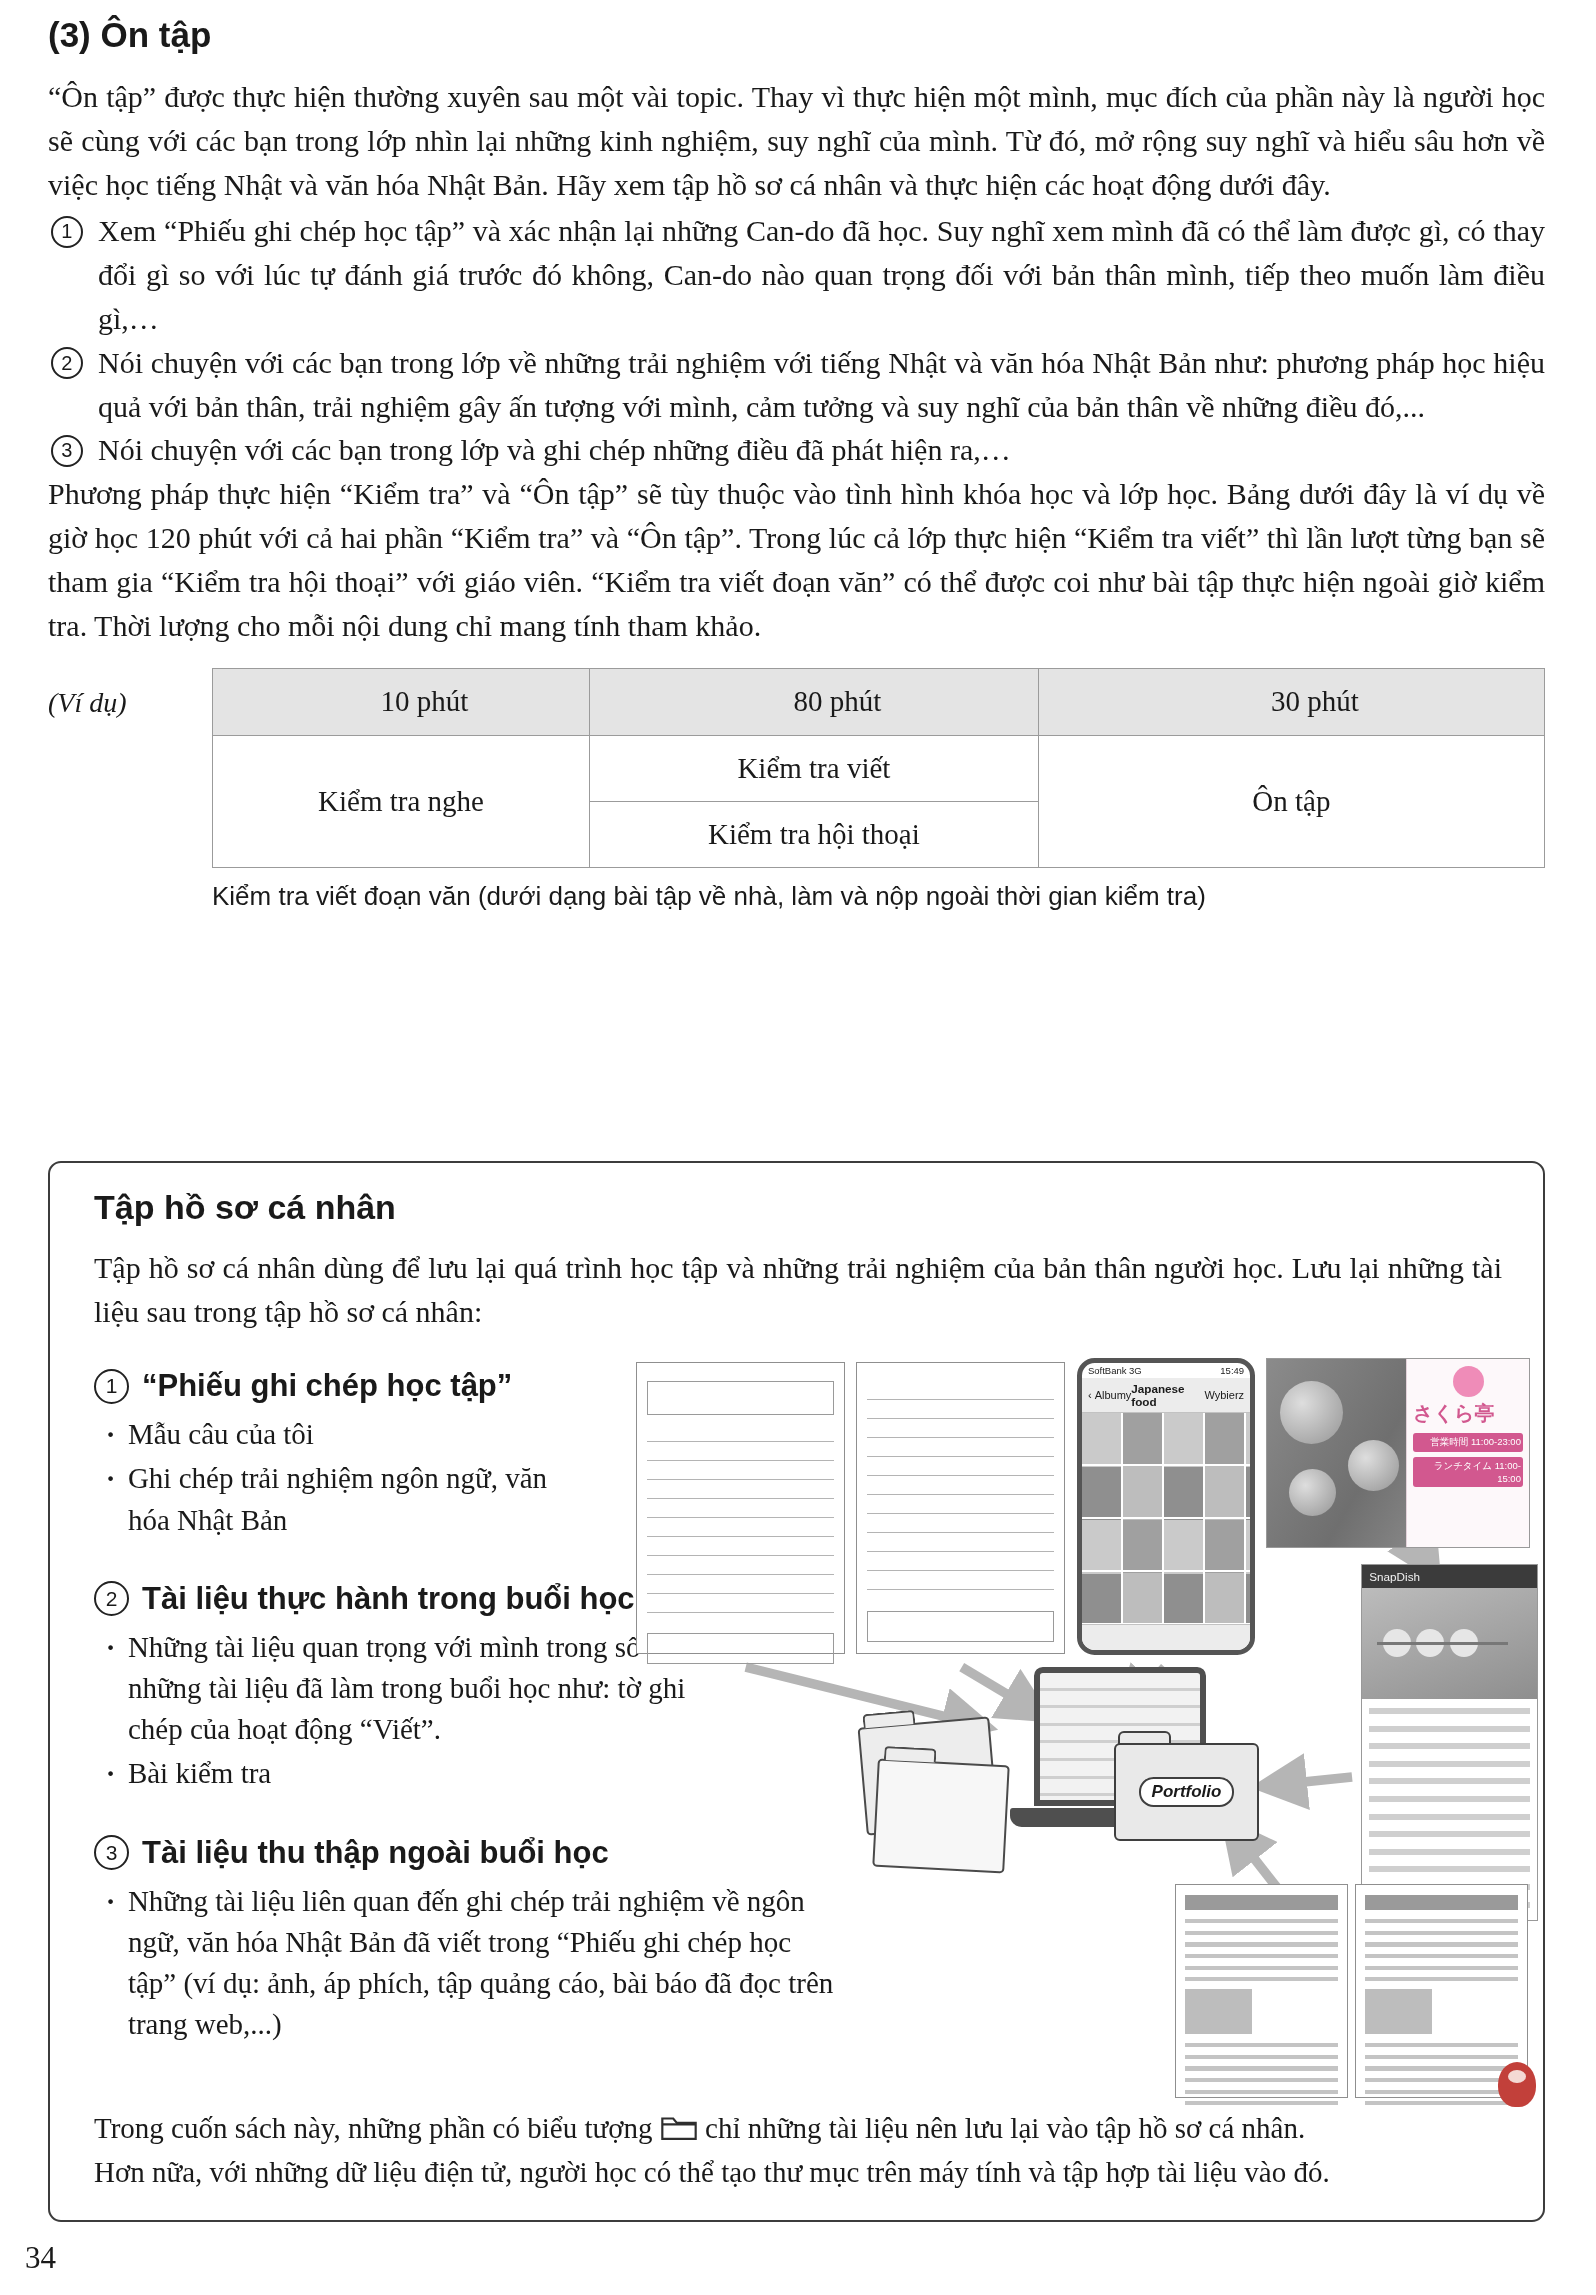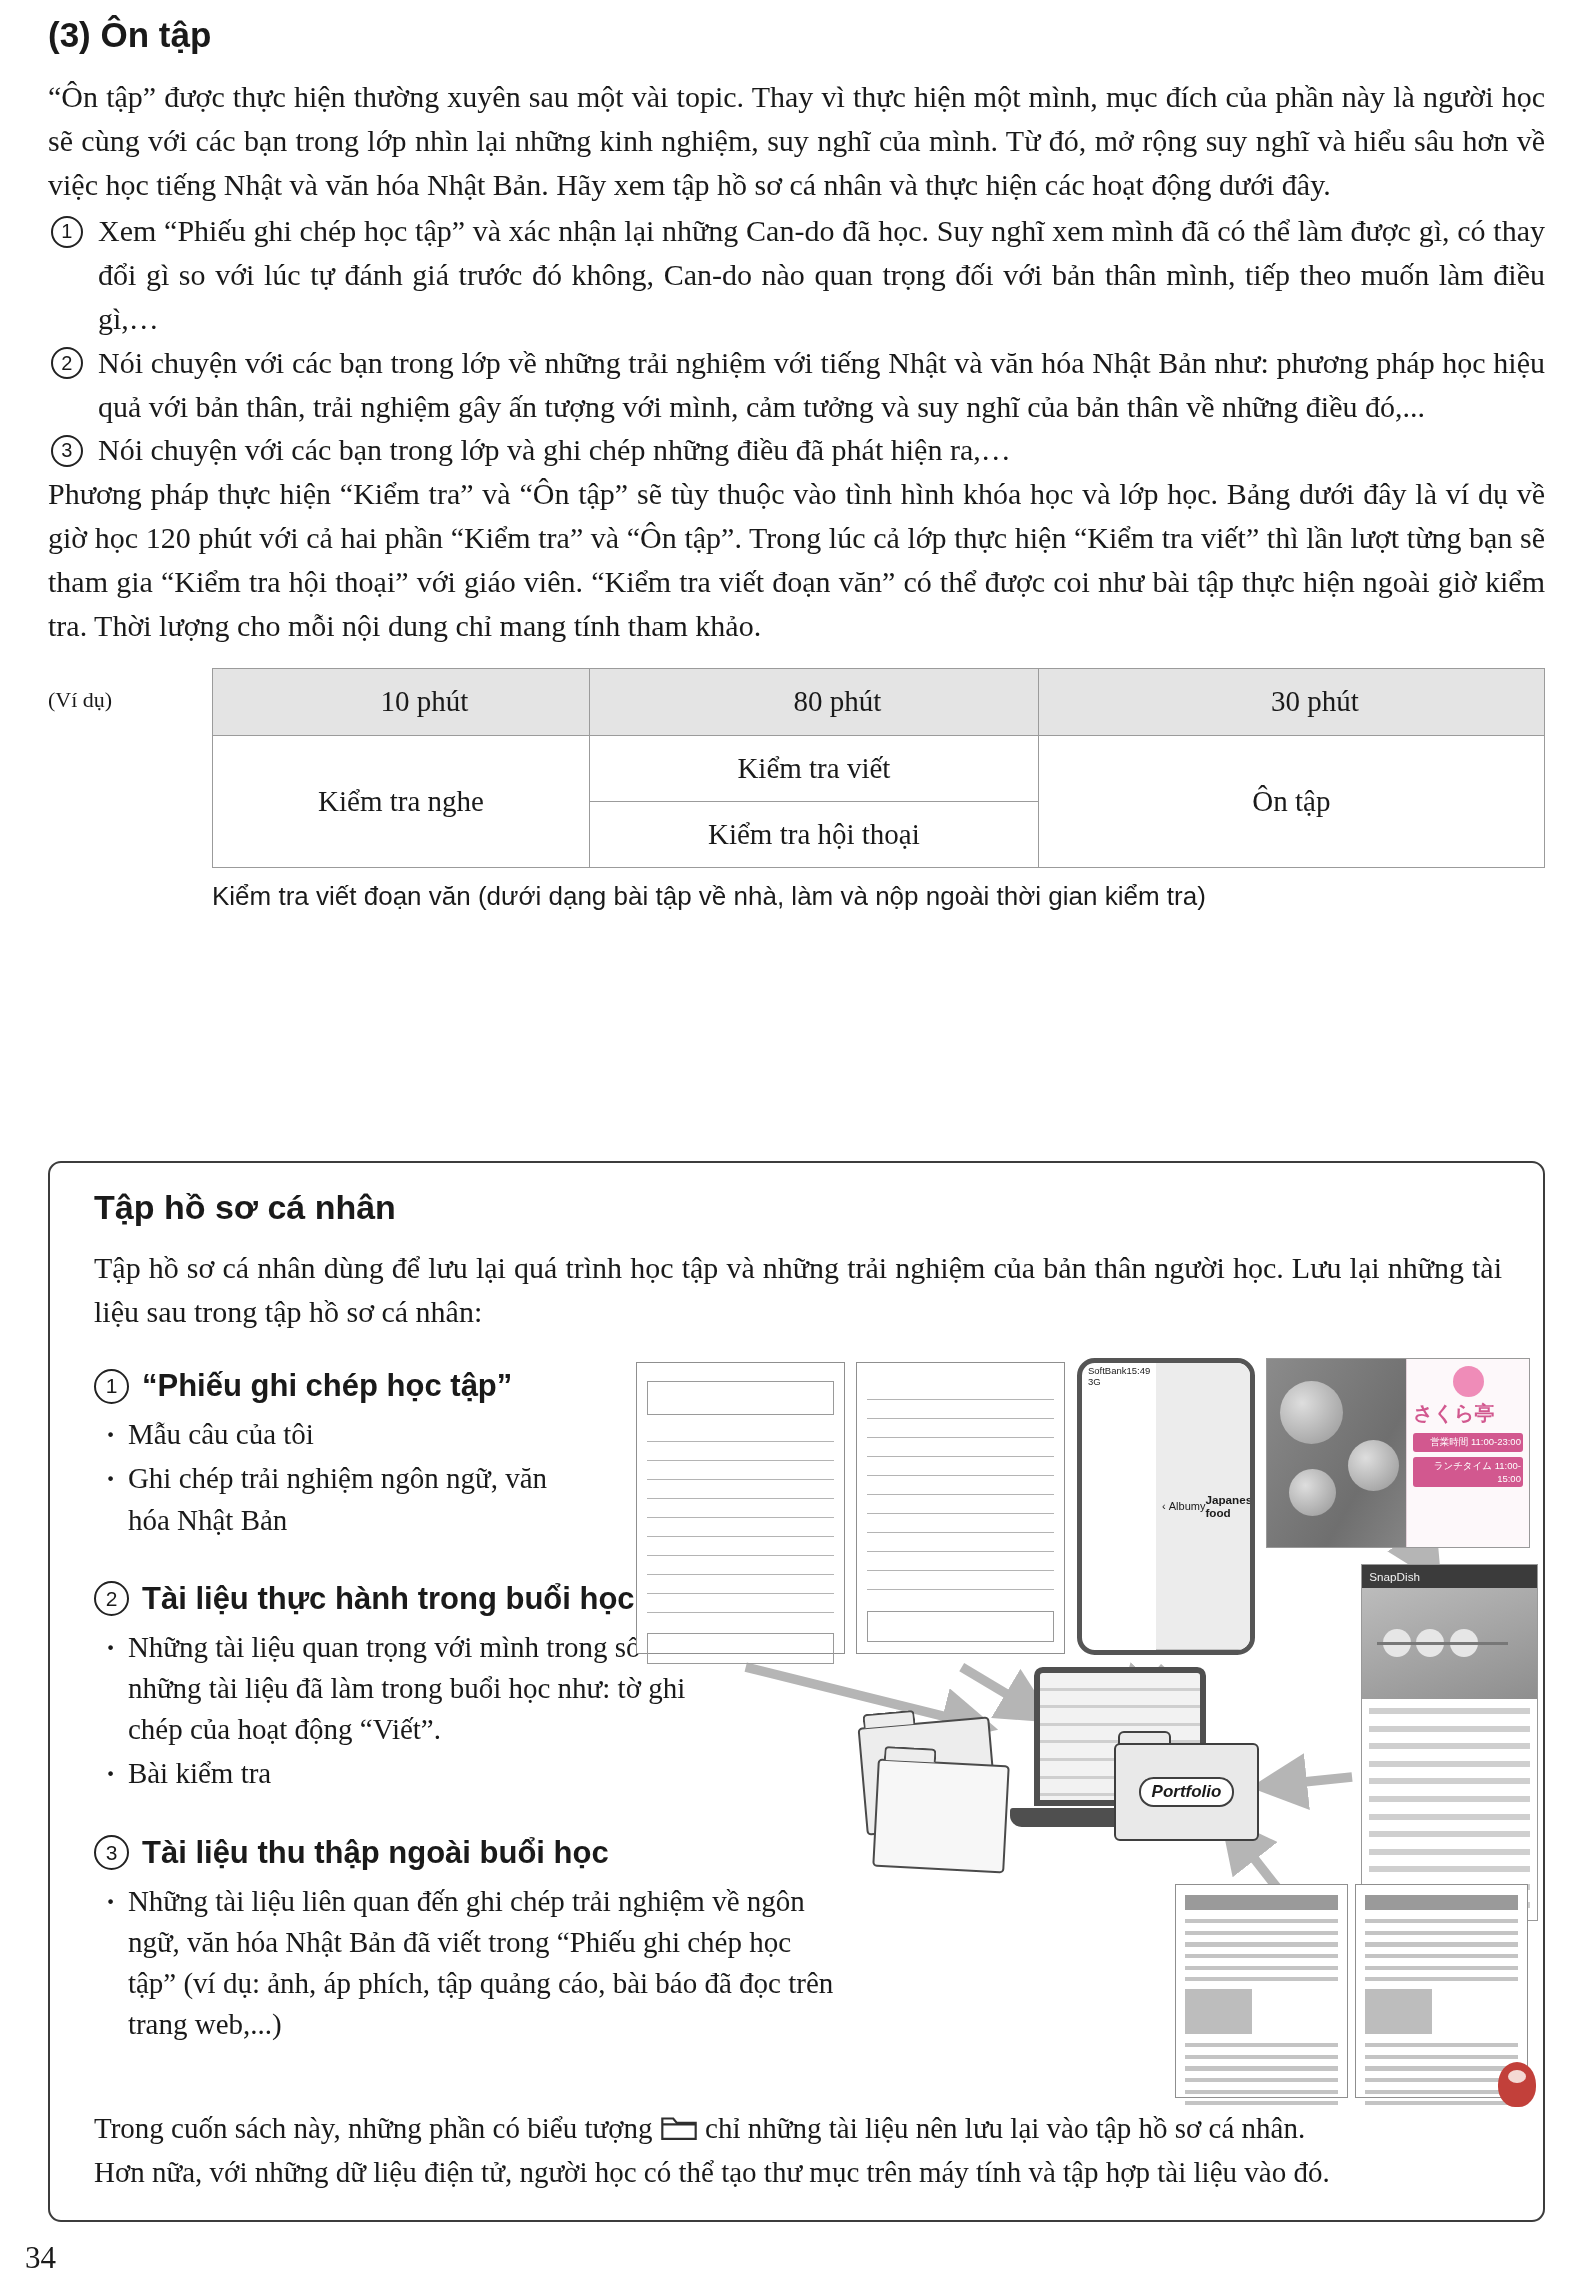--- a/index.html
+++ b/index.html
@@ -17,21 +17,21 @@
   .steps { margin-top:2.9px; }
   .step { position:relative; padding-left:50px; font-size:30px; line-height:1.46; text-align:justify; }
   .circ {
     position:absolute; left:2.9px; top:6.6px; width:32px; height:32px; box-sizing:border-box;
     border:2.2px solid #222; border-radius:50%; display:inline-flex; align-items:center;
     justify-content:center; font-family:"Liberation Sans", sans-serif; font-size:20px;
   }
   .method { margin-top:19px; }
 
   .example-row { display:flex; align-items:flex-start; margin-top:20.5px; }
-  .vd-label { flex:none; width:164px; font-size:22px; padding-top:19px; }
+  .vd-label { flex:none; width:164px; font-size:28px; padding-top:19px;font-style:italic; }
   table.sched { border-collapse:collapse; flex:1; table-layout:fixed; }
   table.sched td { border:1.5px solid #9b9b9b; text-align:center; vertical-align:middle; font-size:29px; background:#fff; }
   table.sched tr.thead td { background:#e4e4e4; height:64px;padding-left:48px; }
   table.sched tr.row td { height:63px; }
   .tbl-caption { margin:13px 0 0 164px; font-family:"Liberation Sans", sans-serif; font-size:26px; }
 
   
   .pbox {
     position:absolute; left:48px; top:1161px; width:1497px; height:1061px;
     border:2.9px solid #3c3c3c; border-radius:13px; box-sizing:border-box;
@@ -61,21 +61,21 @@
   .arrows { position:absolute; left:0; top:0; width:1491px; height:1055px; z-index:1; }
 
   .sheet { background:#fff; border:1.5px solid #8f8f8f; padding:17.6px 10.3px 13px 10.3px; }
   #sheet1 { left:586px; top:199px; width:209px; height:292px; }
   #sheet2 { left:806px; top:199px; width:209px; height:292px; }
   .sheet-hd { height:32px; border:1.5px solid #9a9a9a; margin-bottom:8.8px; }
   .sheet-lines { height:78%; background:repeating-linear-gradient(to bottom, transparent 0 17.6px, #b4b4b4 17.6px 19px); }
   .sheet-box { height:29px; border:1.5px solid #9a9a9a; margin-top:7.3px; }
 
   #phone { left:1027px; top:195px; width:178px; height:297px; border:5.9px solid #555; border-radius:17.6px;
-           background:#fff; display:flex; flex-direction:row; overflow:hidden; }
+           background:#fff; display:flex; flex-direction:column; overflow:hidden; }
   .ph-status { display:flex; justify-content:space-between; font:9.5px "Liberation Sans", sans-serif; padding:2.2px 5.9px; color:#222; }
   .ph-nav { display:flex; justify-content:space-between; align-items:center; background:#ececec;
             border-bottom:1.5px solid #c2c2c2; padding:3.7px 5.9px; font-family:"Liberation Sans", sans-serif; font-size:11px; }
   .ph-back::before { content:"\2039\00A0"; }
   .ph-title { font-weight:bold; font-size:11.7px; }
   .ph-grid { flex:1;
     background:
       repeating-linear-gradient(to right, transparent 0 39px, #fff 39px 41px),
       repeating-linear-gradient(to bottom, transparent 0 51px, #fff 51px 53px),
       repeating-conic-gradient(#a0a0a0 0deg 90deg, #bdbdbd 90deg 180deg, #8f8f8f 180deg 270deg, #cacaca 270deg 360deg);

